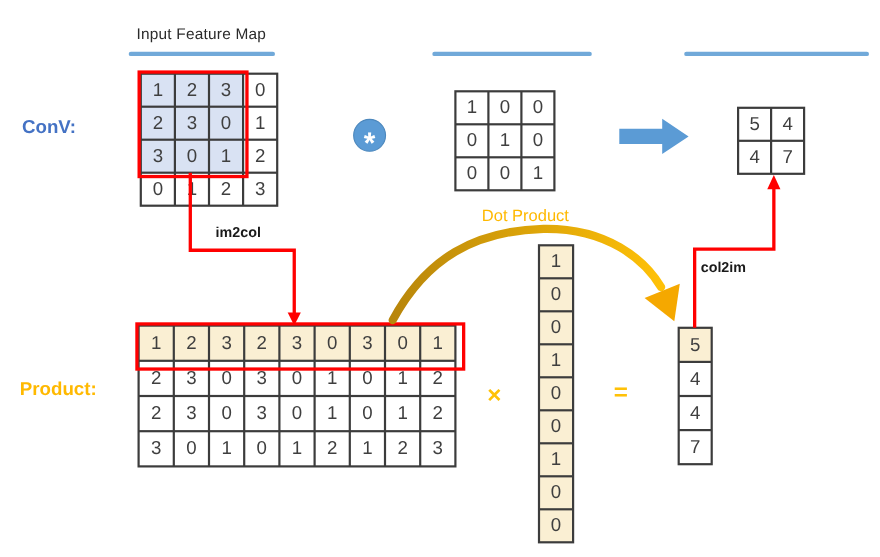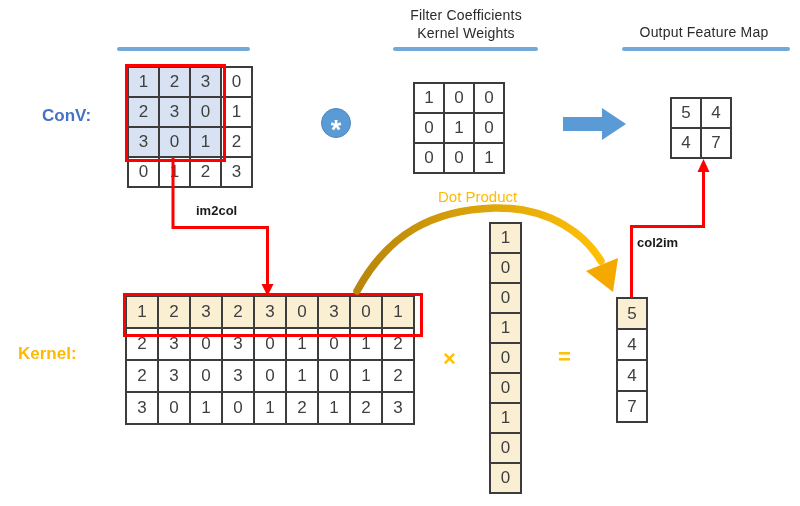--- a/index.html
+++ b/index.html
@@ -6,21 +6,21 @@
   #stage{
     position:relative;width:800px;height:506px;background:#ffffff;overflow:hidden;
     font-family:"Liberation Sans", sans-serif;
   }
   .title{
     position:absolute;color:#2b2b2b;font-size:14px;font-weight:400;
     text-align:center;white-space:nowrap;letter-spacing:.2px;
   }
   .underline{position:absolute;height:4px;border-radius:2px;background:#71A9D9;}
   .side-label{position:absolute;font-weight:bold;font-size:17px;white-space:nowrap;}
-  .conv-label{color:#4472C4;margin-left:22px;}
+  .conv-label{color:#4472C4;}
   .matmul-label{color:#FFB900;}
   .flow-label{position:absolute;font-weight:bold;font-size:13px;color:#1a1a1a;white-space:nowrap;}
   .gold-label{position:absolute;font-weight:normal;font-size:15px;color:#FFB900;white-space:nowrap;}
   .operator{position:absolute;color:#FFC107;font-weight:bold;font-size:22px;line-height:1;}
   .grid{
     position:absolute;display:grid;background:#3c3c3c;padding:2px;gap:2px;
   }
   .cell{
     width:var(--cw);height:var(--ch);background:#ffffff;display:flex;
     align-items:center;justify-content:center;font-size:17px;color:#3f3f3f;
@@ -33,31 +33,29 @@
     position:absolute;left:321px;top:108px;width:28px;height:28px;border-radius:50%;
     background:#5B9BD5;border:1px solid #4d88bd;display:flex;align-items:center;justify-content:center;
   }
   .op-circle span{color:#ffffff;font-size:27px;font-weight:bold;transform:translateY(7px);}
 </style>
 </head>
 <body>
 
 <div id="stage">
 
+  <div class="title" style="left:103px;top:22px;width:160px;">Input Feature Map</div>
   <div class="underline" style="left:117px;top:47px;width:133px;"></div>
 
-  <div class="title" style="left:386px;top:7px;width:160px;">Filter Coefficients</div>
-  <div class="title" style="left:386px;top:25px;width:160px;">Kernel Weights</div>
   <div class="underline" style="left:393px;top:47px;width:145px;"></div>
 
-  <div class="title" style="left:618px;top:24px;width:172px;">Output Feature Map</div>
   <div class="underline" style="left:622px;top:47px;width:168px;"></div>
 
   <div class="side-label conv-label" style="left:20px;top:106px;">ConV:</div>
-  <div class="side-label matmul-label" style="left:18px;top:344px;">Kernel:</div>
+  <div class="side-label matmul-label" style="left:18px;top:344px;">Product:</div>
 
   <div class="grid hl-blue" style="left: 127px; top: 66px; --cw: 29px; --ch: 28px; grid-template-columns: repeat(4, var(--cw));">
       <div class="cell hl">1</div>
       <div class="cell hl">2</div>
       <div class="cell hl">3</div>
       <div class="cell">0</div>
       <div class="cell hl">2</div>
       <div class="cell hl">3</div>
       <div class="cell hl">0</div>
       <div class="cell">1</div>

